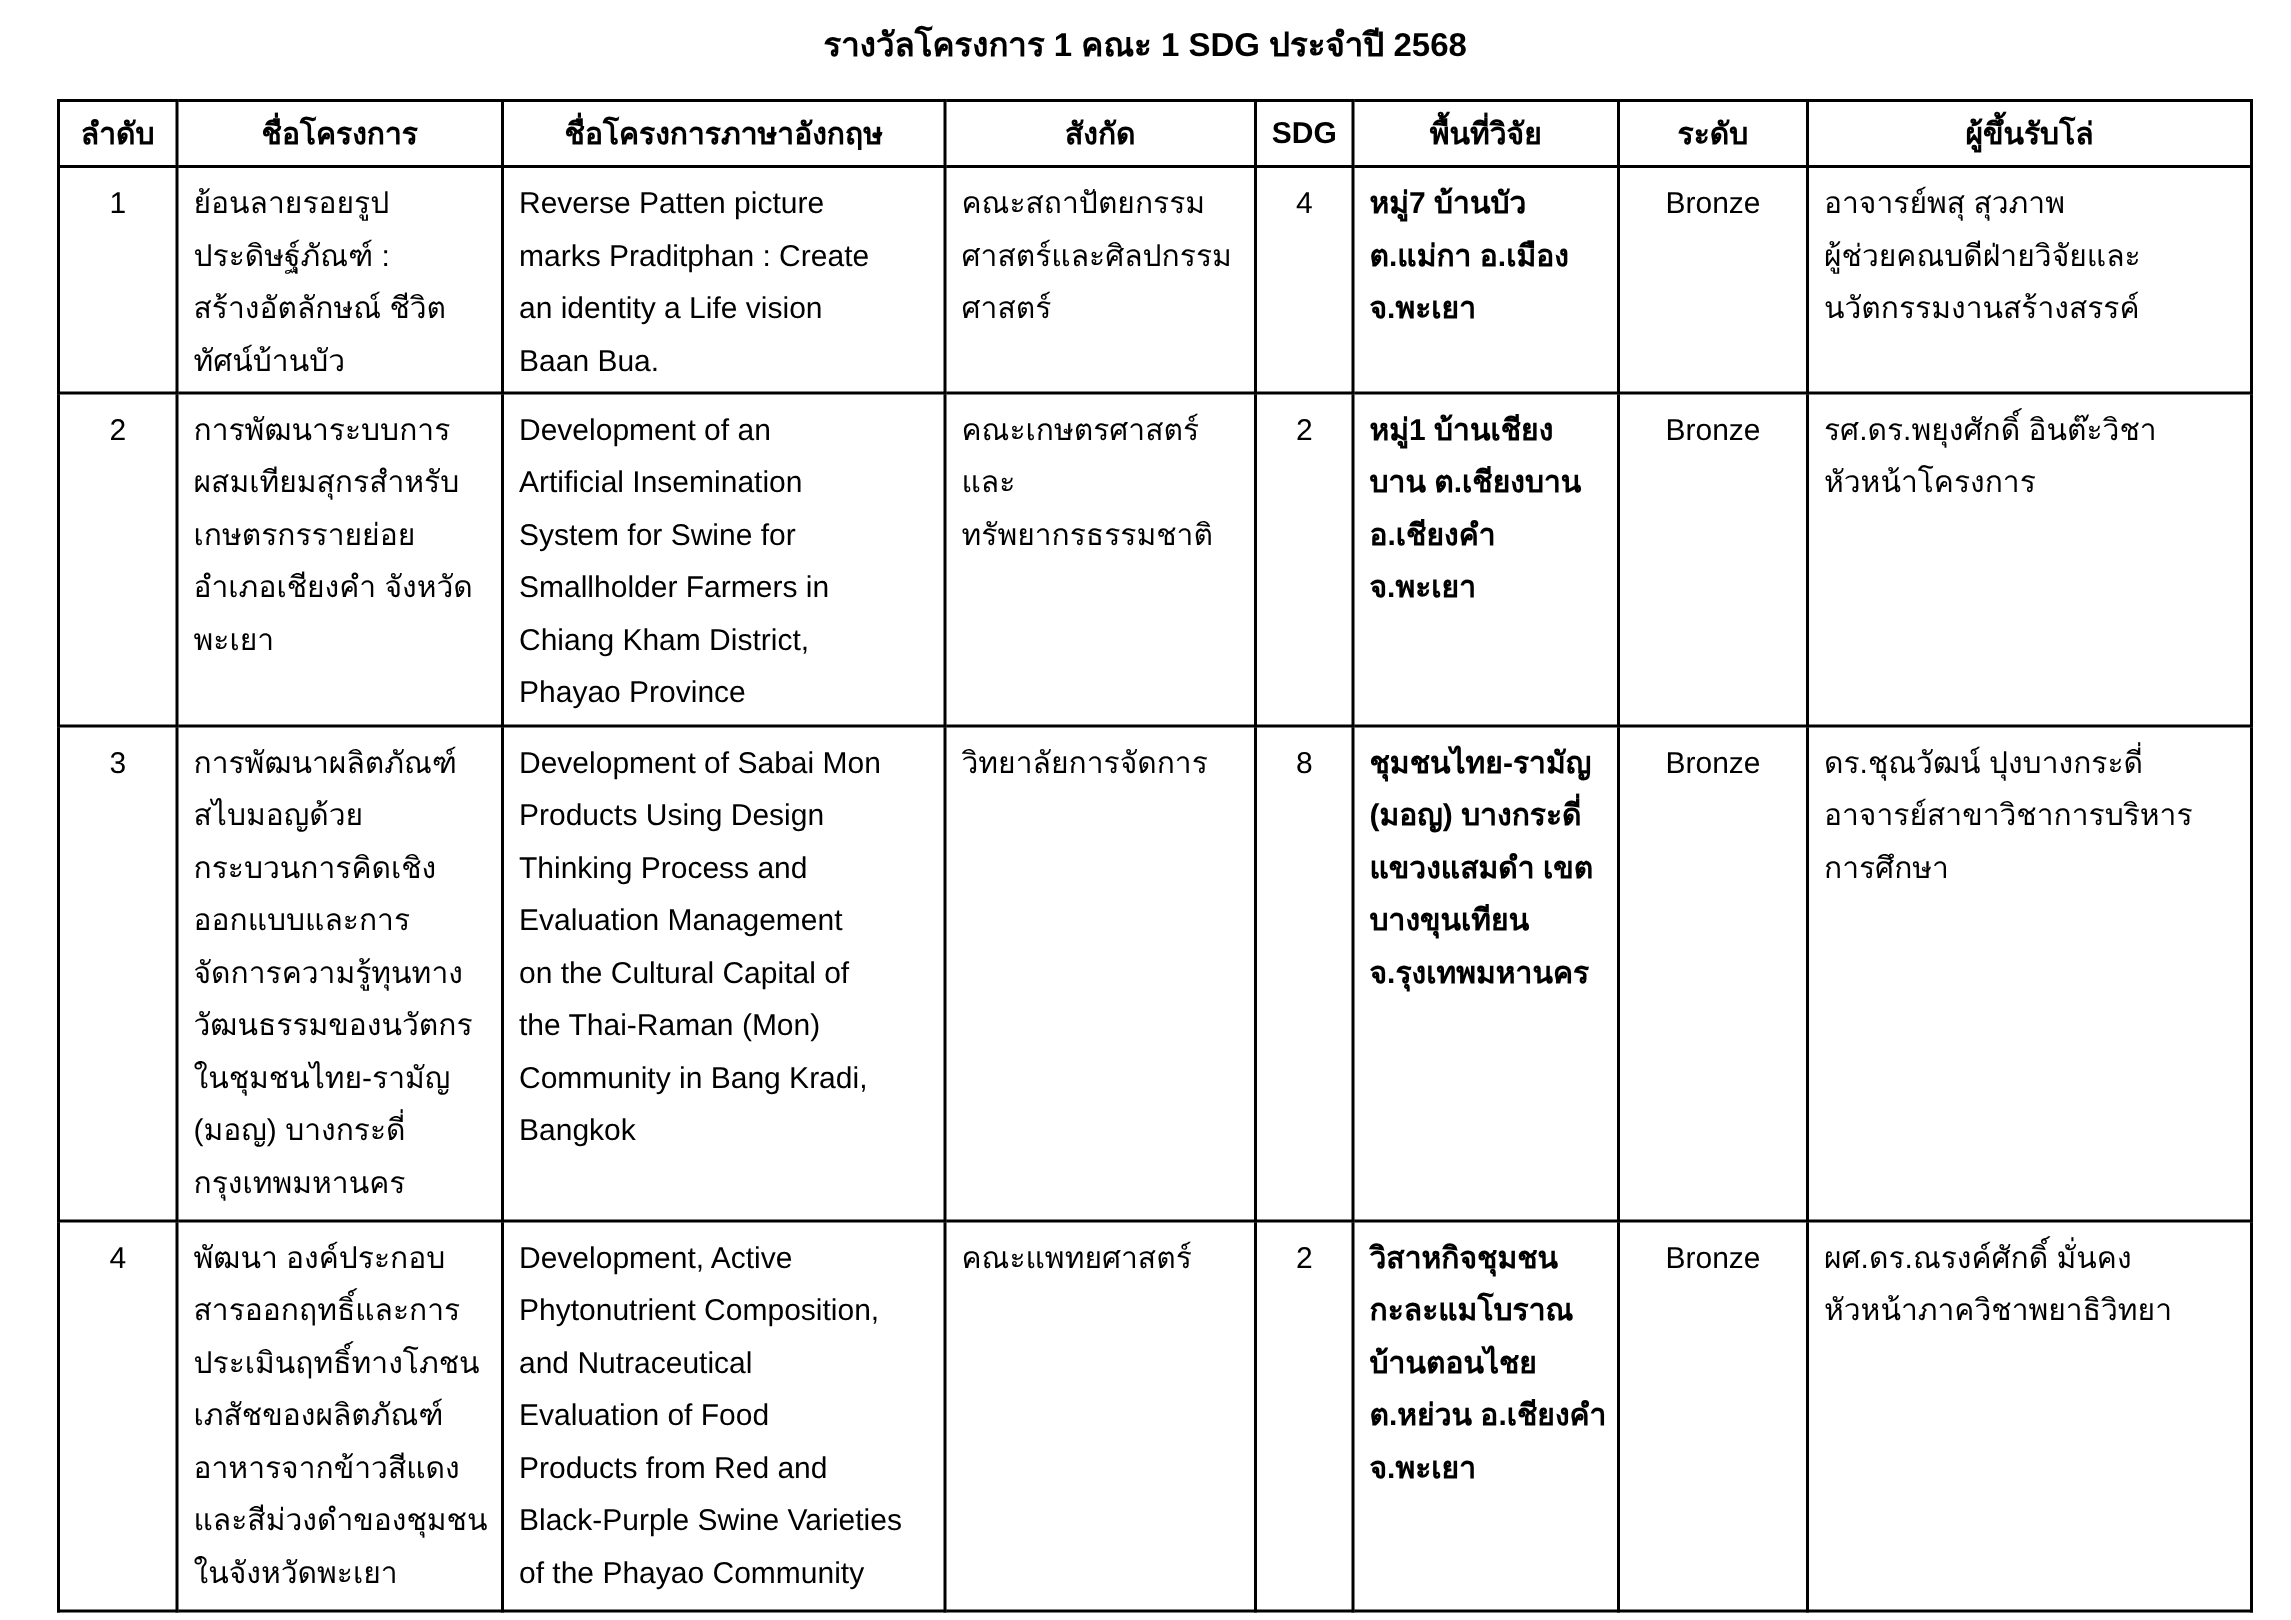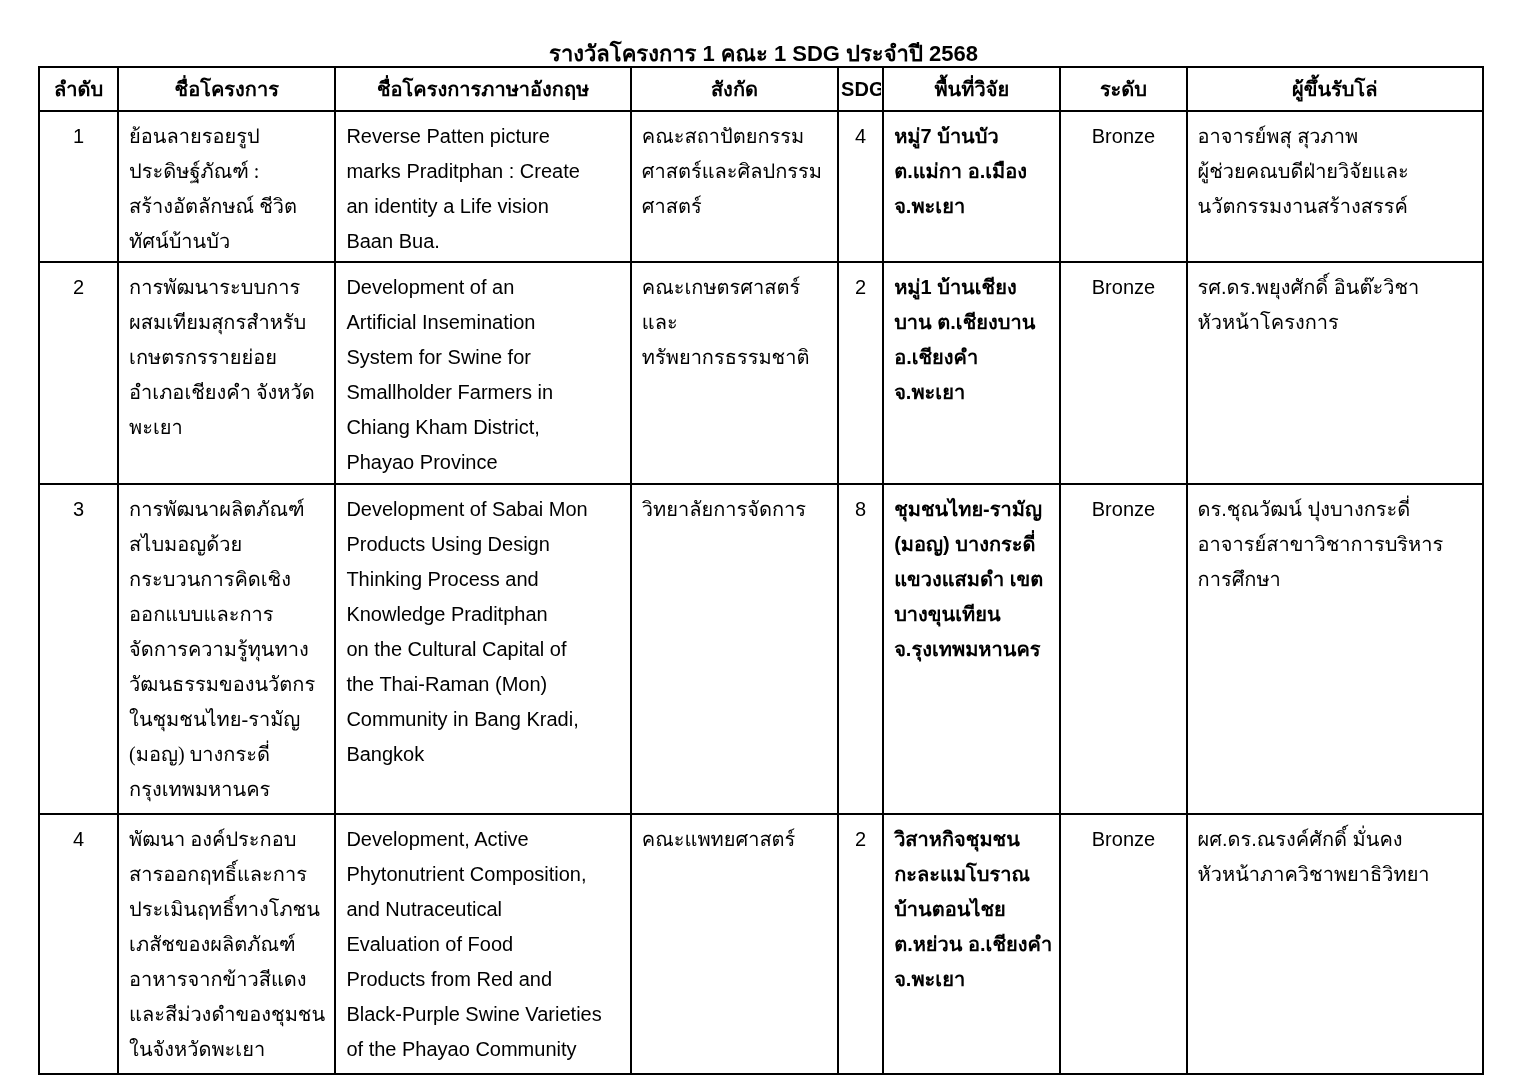--- a/index.html
+++ b/index.html
@@ -12,21 +12,21 @@
     position: relative;
     width: 1527px;
     height: 1080px;
     background: #ffffff;
     overflow: hidden;
   }
   .doc-title {
     text-align: center;
     font-size: 22px;
     font-weight: bold;
-    padding-top: 36px;
+    padding-top: 12px;
     height: 66px;
   }
   table.awards-table {
     border-collapse: collapse;
     table-layout: fixed;
     margin-left: 38px;
     width: 1446px;
   }
   .awards-table th, .awards-table td {
     border: 2px solid #000000;
@@ -41,24 +41,24 @@
     text-align: center;
     font-weight: bold;
     padding: 2px 2px;
   }
   .awards-table td {
     padding: 7px 8px 2px 10px;
     line-height: 35px;
   }
   
   .col-no        { width: 79px;  }
-  .col-name_th   { width: 217px; font-family: Liberation Serif, serif; }
+  .col-name_th   { width: 217px; }
   .col-name_en   { width: 295px; }
   .col-affiliation { width: 207px; border-radius: 19px; }
-  .col-sdg       { width: 45px; border-radius: 13px;  }
+  .col-sdg       { width: 65px; border-radius: 13px;  }
   .col-area      { width: 177px; font-weight: bold; }
   .col-level     { width: 126px; }
   .col-recipient { width: 296px; }
 
   td.col-no, td.col-sdg, td.col-level { text-align: center; padding-left: 2px; padding-right: 2px; }
 
   
   tbody tr:nth-child(1) { height: 148px; }
   tbody tr:nth-child(2) { height: 222px; }
   tbody tr:nth-child(3) { height: 330px; }
@@ -162,21 +162,21 @@
             <div class="line">จัดการความรู้ทุนทาง</div>
             <div class="line">วัฒนธรรมของนวัตกร</div>
             <div class="line">ในชุมชนไทย-รามัญ</div>
             <div class="line">(มอญ) บางกระดี่</div>
             <div class="line">กรุงเทพมหานคร</div>
           </td>
           <td class="col-name_en">
             <div class="line">Development of Sabai Mon</div>
             <div class="line">Products Using Design</div>
             <div class="line">Thinking Process and</div>
-            <div class="line">Knowledge Praditphan</div>
+            <div class="line">Evaluation Management</div>
             <div class="line">on the Cultural Capital of</div>
             <div class="line">the Thai-Raman (Mon)</div>
             <div class="line">Community in Bang Kradi,</div>
             <div class="line">Bangkok</div>
           </td>
           <td class="col-affiliation">
             <div class="line">วิทยาลัยการจัดการ</div>
           </td>
           <td class="col-sdg">8</td>
           <td class="col-area">

